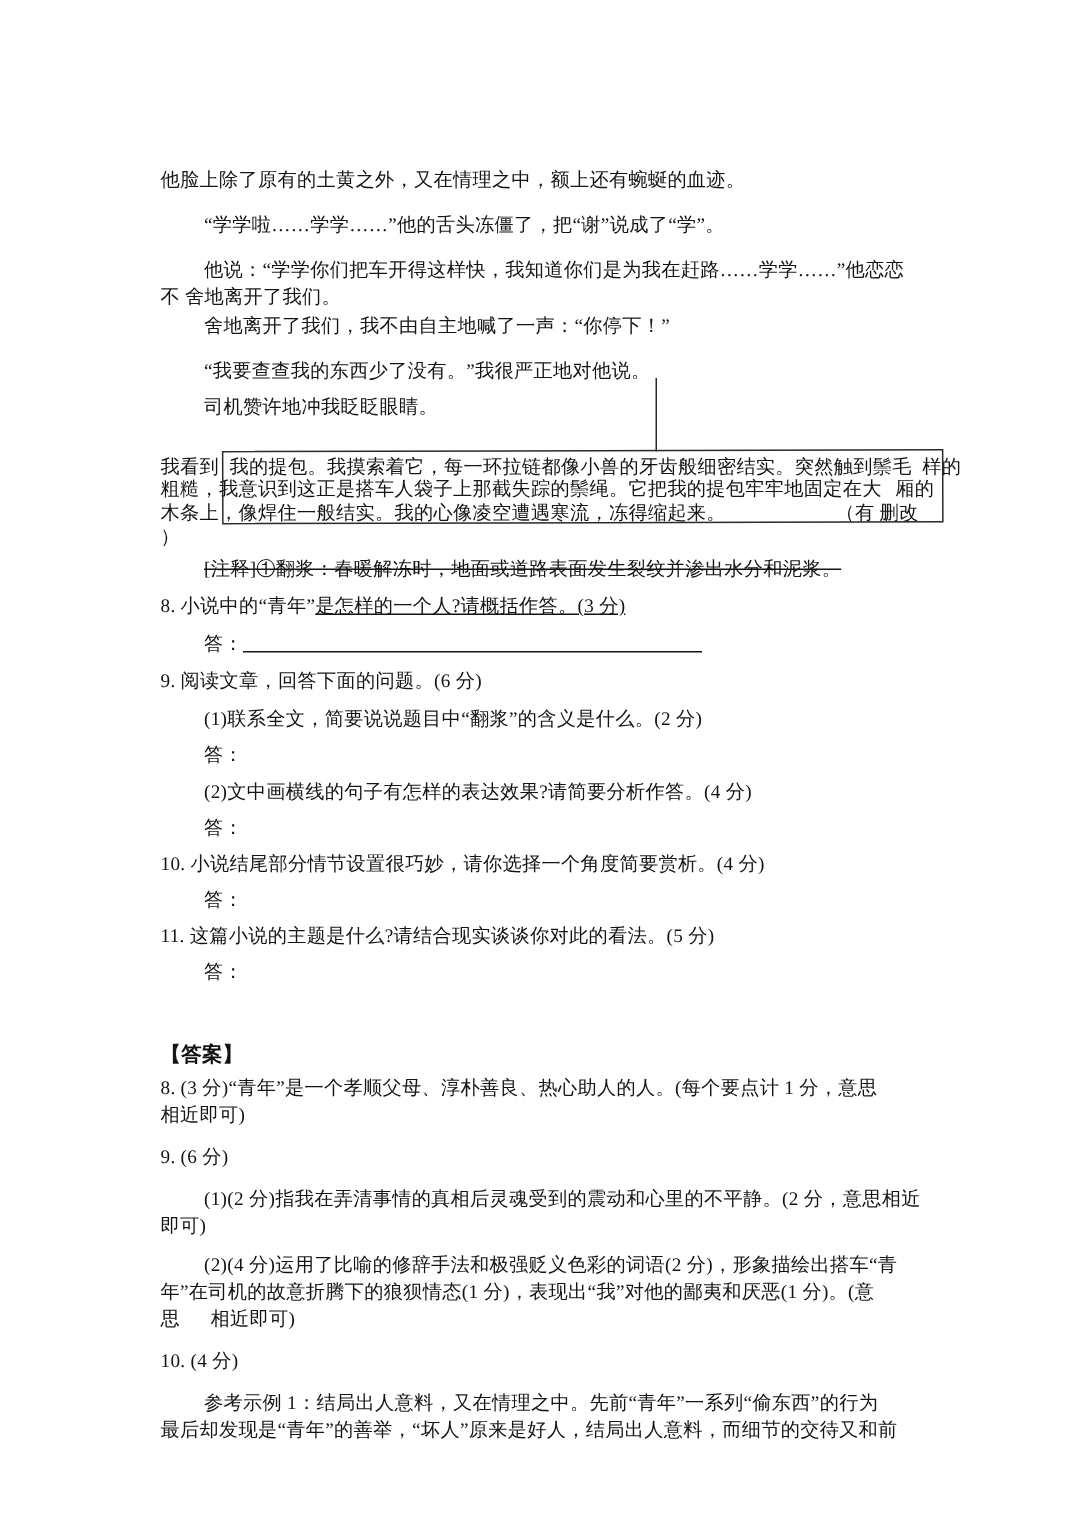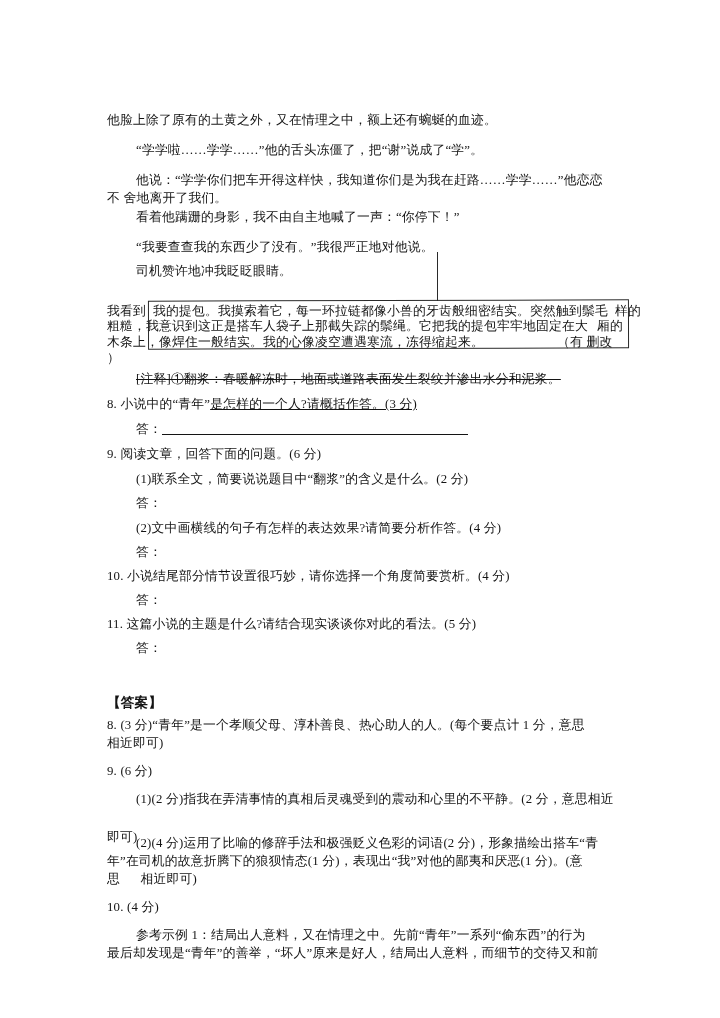--- a/index.html
+++ b/index.html
@@ -36,21 +36,21 @@
 </style>
 </head>
 <body>
 
 <div class="page">
 
   <div class="ln" style="left:107px; top:112px">他脸上除了原有的土黄之外，又在情理之中，额上还有蜿蜒的血迹。</div>
   <div class="ln" style="left:136px; top:142px">“学学啦……学学……”他的舌头冻僵了，把“谢”说成了“学”。</div>
   <div class="ln" style="left:136px; top:172px">他说：“学学你们把车开得这样快，我知道你们是为我在赶路……学学……”他恋恋</div>
   <div class="ln" style="left:107px; top:190px">不 舍地离开了我们。</div>
-  <div class="ln" style="left:136px; top:209px">看着他蹒跚的身影，我不由自主地喊了一声：“你停下！”</div>
+  <div class="ln" style="left:136px; top:209px">舍地离开了我们，我不由自主地喊了一声：“你停下！”</div>
   <div class="ln" style="left:136px; top:239px">“我要查查我的东西少了没有。”我很严正地对他说。</div>
   <div class="ln" style="left:136px; top:263px">司机赞许地冲我眨眨眼睛。</div>
 
   <div class="ln" style="left:107px; top:303px"><span>我看到</span><span class="gap">我的提包。我摸索着它，每一环拉链都像小兽的牙齿般细密结实。突然触到鬃毛</span><span class="gap">样的</span></div>
 
   <div class="ln" style="left:107px; top:318px"><span>粗糙，我意识到这正是搭车人袋子上那截失踪的鬃绳。它把我的提包牢牢地固定在大</span><span class="gap2">厢的</span></div>
 
   <div class="ln" style="left:107px; top:334px">木条上，像焊住一般结实。我的心像凌空遭遇寒流，冻得缩起来。</div>
   <div class="ln" style="left:557px; top:334px">（有 删改</div>
   <div class="ln" style="left:107px; top:350px">）</div>
@@ -75,21 +75,21 @@
   <div class="ln" style="left:107px; top:616px">11. 这篇小说的主题是什么?请结合现实谈谈你对此的看法。(5 分)</div>
   <div class="ln" style="left:136px; top:640px">答：</div>
 
   <div class="ln bold" style="left:107px; top:686px">【答案】</div>
 
   <div class="ln" style="left:107px; top:717px">8. (3 分)“青年”是一个孝顺父母、淳朴善良、热心助人的人。(每个要点计 1 分，意思</div>
   <div class="ln" style="left:107px; top:735px">相近即可)</div>
 
   <div class="ln" style="left:107px; top:763px">9. (6 分)</div>
   <div class="ln" style="left:136px; top:791px">(1)(2 分)指我在弄清事情的真相后灵魂受到的震动和心里的不平静。(2 分，意思相近</div>
-  <div class="ln" style="left:107px; top:829px">即可)</div>
+  <div class="ln" style="left:107px; top:809px">即可)</div>
   <div class="ln" style="left:136px; top:835px">(2)(4 分)运用了比喻的修辞手法和极强贬义色彩的词语(2 分)，形象描绘出搭车“青</div>
   <div class="ln" style="left:107px; top:853px">年”在司机的故意折腾下的狼狈情态(1 分)，表现出“我”对他的鄙夷和厌恶(1 分)。(意</div>
   <div class="ln" style="left:107px; top:871px">思      相近即可)</div>
 
   <div class="ln" style="left:107px; top:899px">10. (4 分)</div>
   <div class="ln" style="left:136px; top:927px">参考示例 1：结局出人意料，又在情理之中。先前“青年”一系列“偷东西”的行为</div>
   <div class="ln" style="left:107px; top:945px">最后却发现是“青年”的善举，“坏人”原来是好人，结局出人意料，而细节的交待又和前</div>
 
 </div>
 

